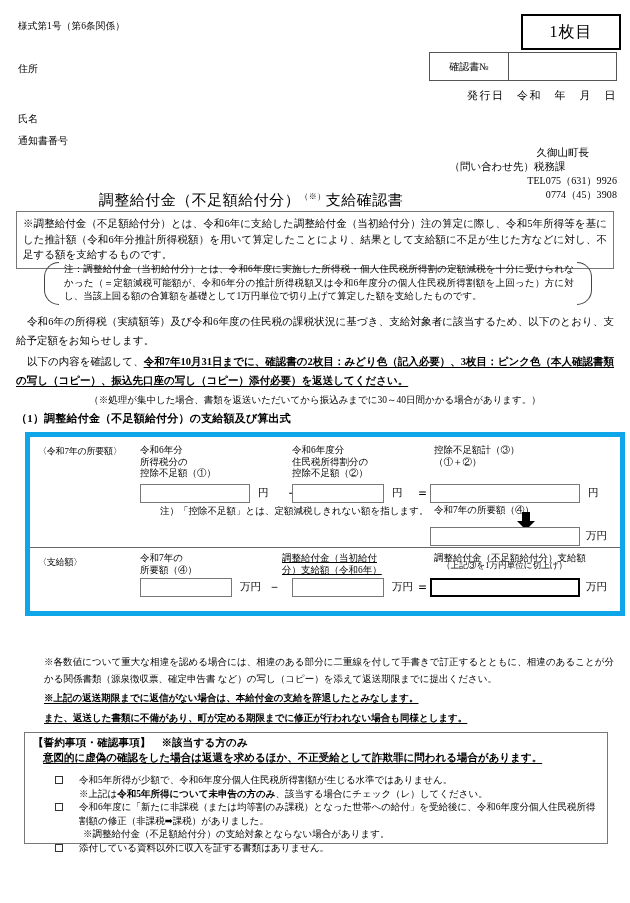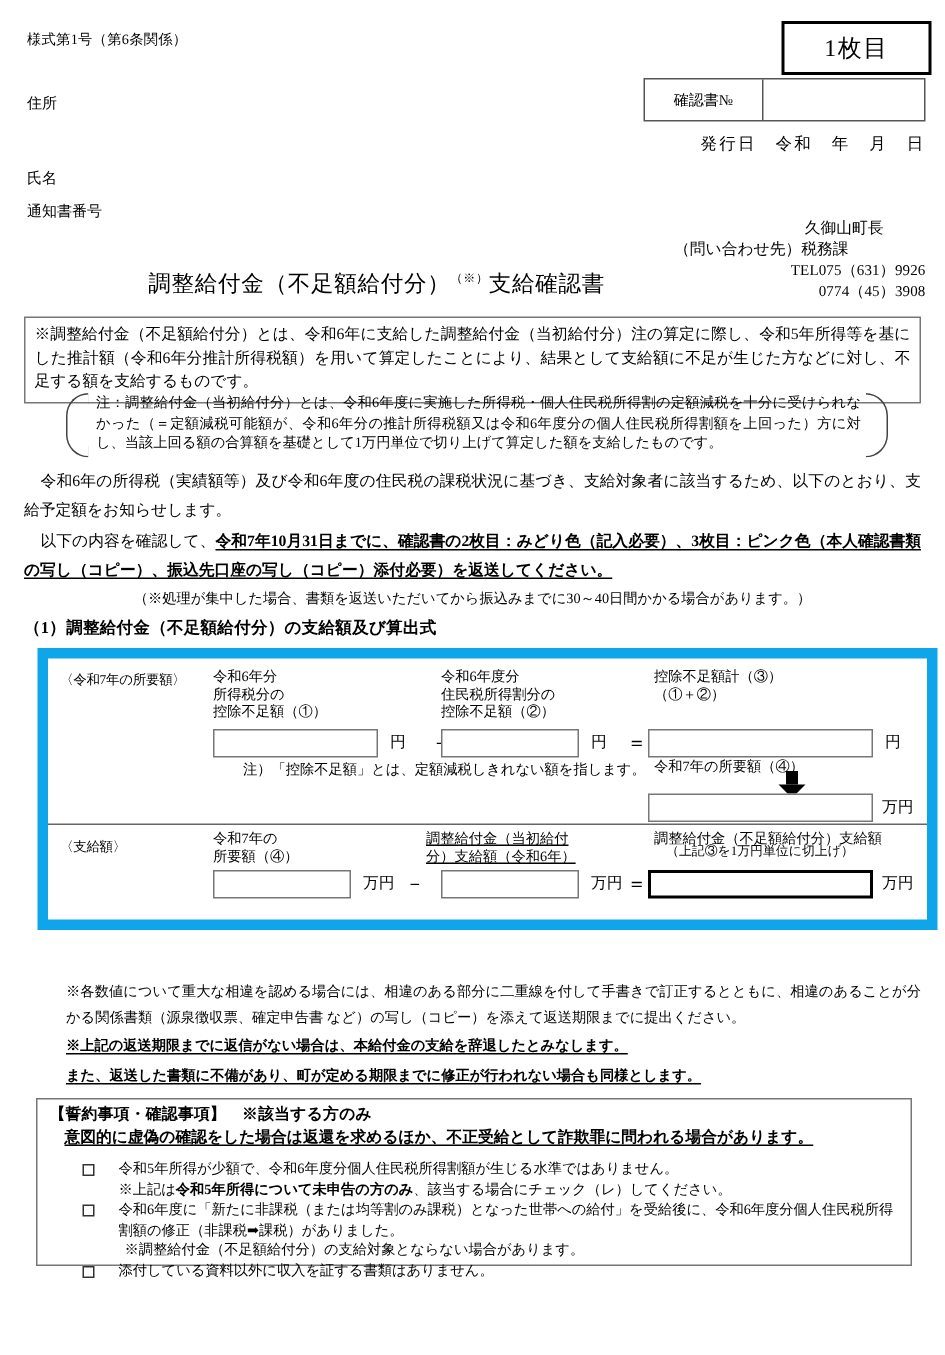--- a/index.html
+++ b/index.html
@@ -104,21 +104,21 @@
   }
   .issuer .l1 { text-align: right; padding-right: 28px;}
   .issuer .l2 { text-align: center; padding-left: 18px;}
   .issuer .l3 { text-align: right; font-size: 10px; letter-spacing: .1px;}
   .issuer .l4 { text-align: right; font-size: 10px; letter-spacing: .1px;}
 
   
   .doc-title {
     position: absolute;
     left: 0;
-    top: 180px;
+    top: 191px;
     width: 502px;
     text-align: center;
     font-size: 15px;
     letter-spacing: .5px;
   }
   .doc-title sup {
     font-size: 8px;
     vertical-align: super;
   }
 
@@ -193,21 +193,21 @@
     font-weight: bold;
     letter-spacing: .2px;
   }
 
   
   .calc-wrap {
     position: absolute;
     left: 25px;
     top: 432px;
     width: 600px;
-    border: 7px solid #0ea5e9;
+    border: 5px solid #0ea5e9;
     box-sizing: border-box;
   }
   .calc-row {
     position: relative;
     box-sizing: border-box;
   }
   .calc-row.r1 { height: 110px; }
   .calc-row.r2 { height: 64px; border-top: 1px solid #666; }
 
   .row-tag {

